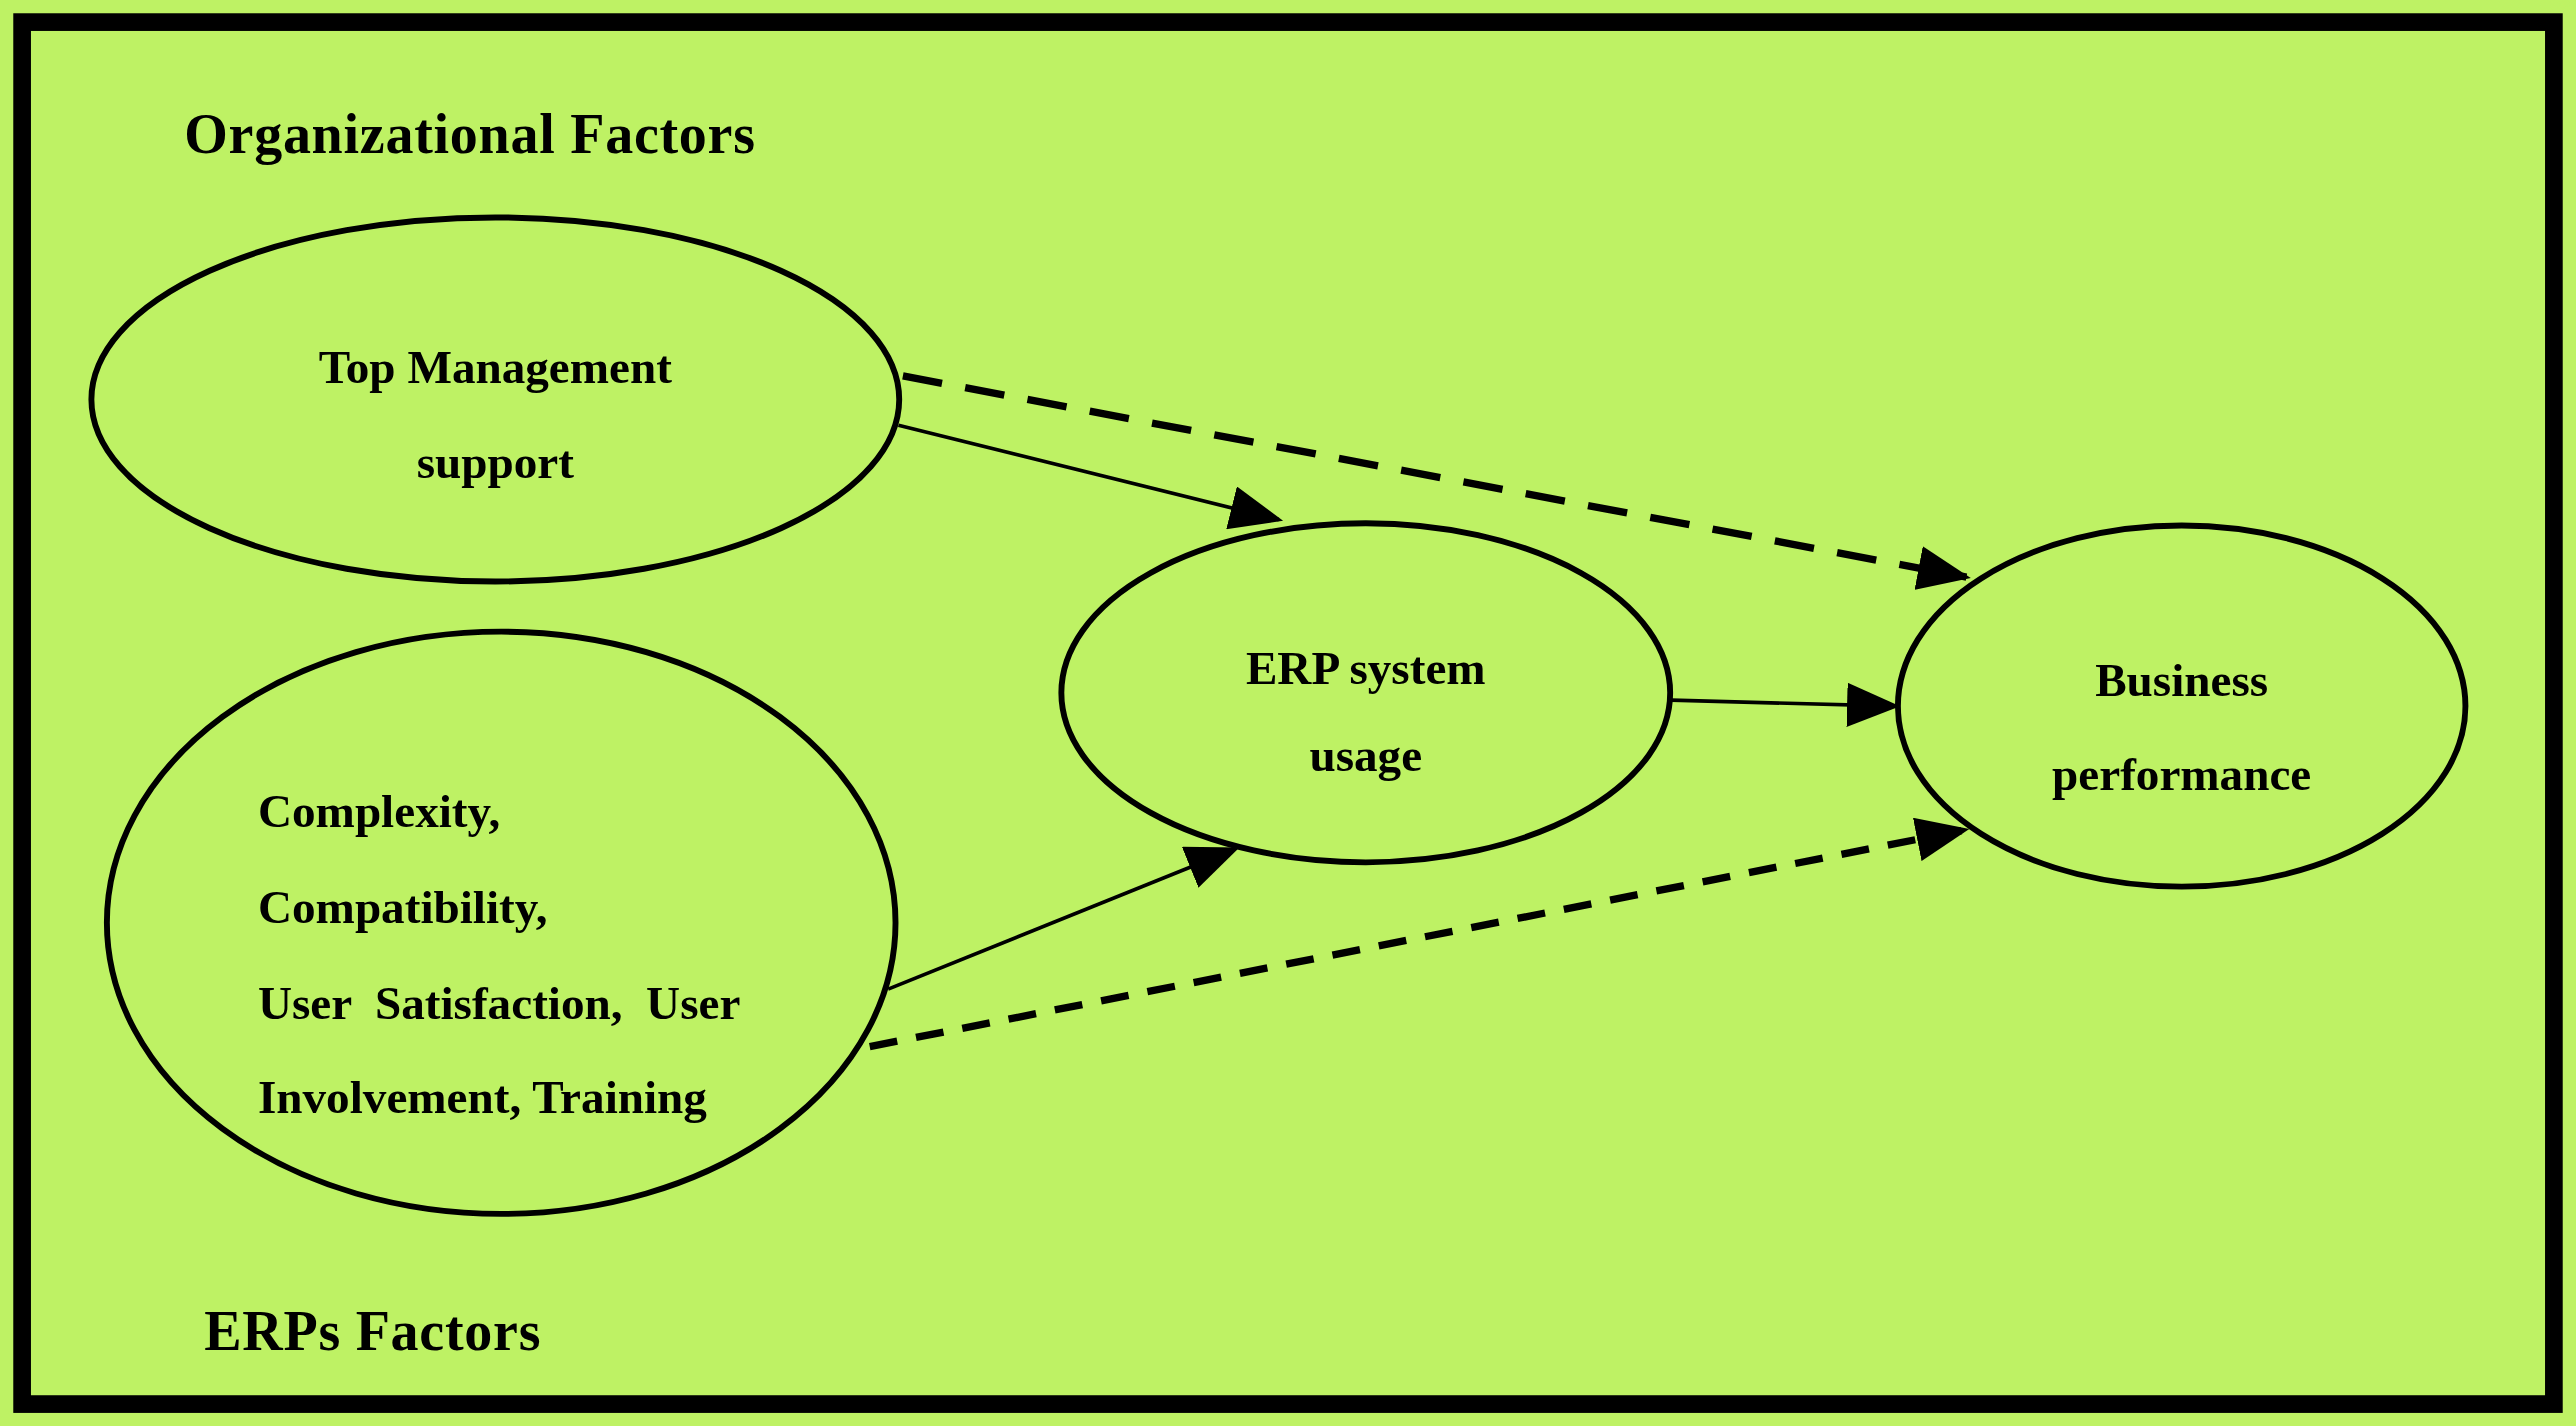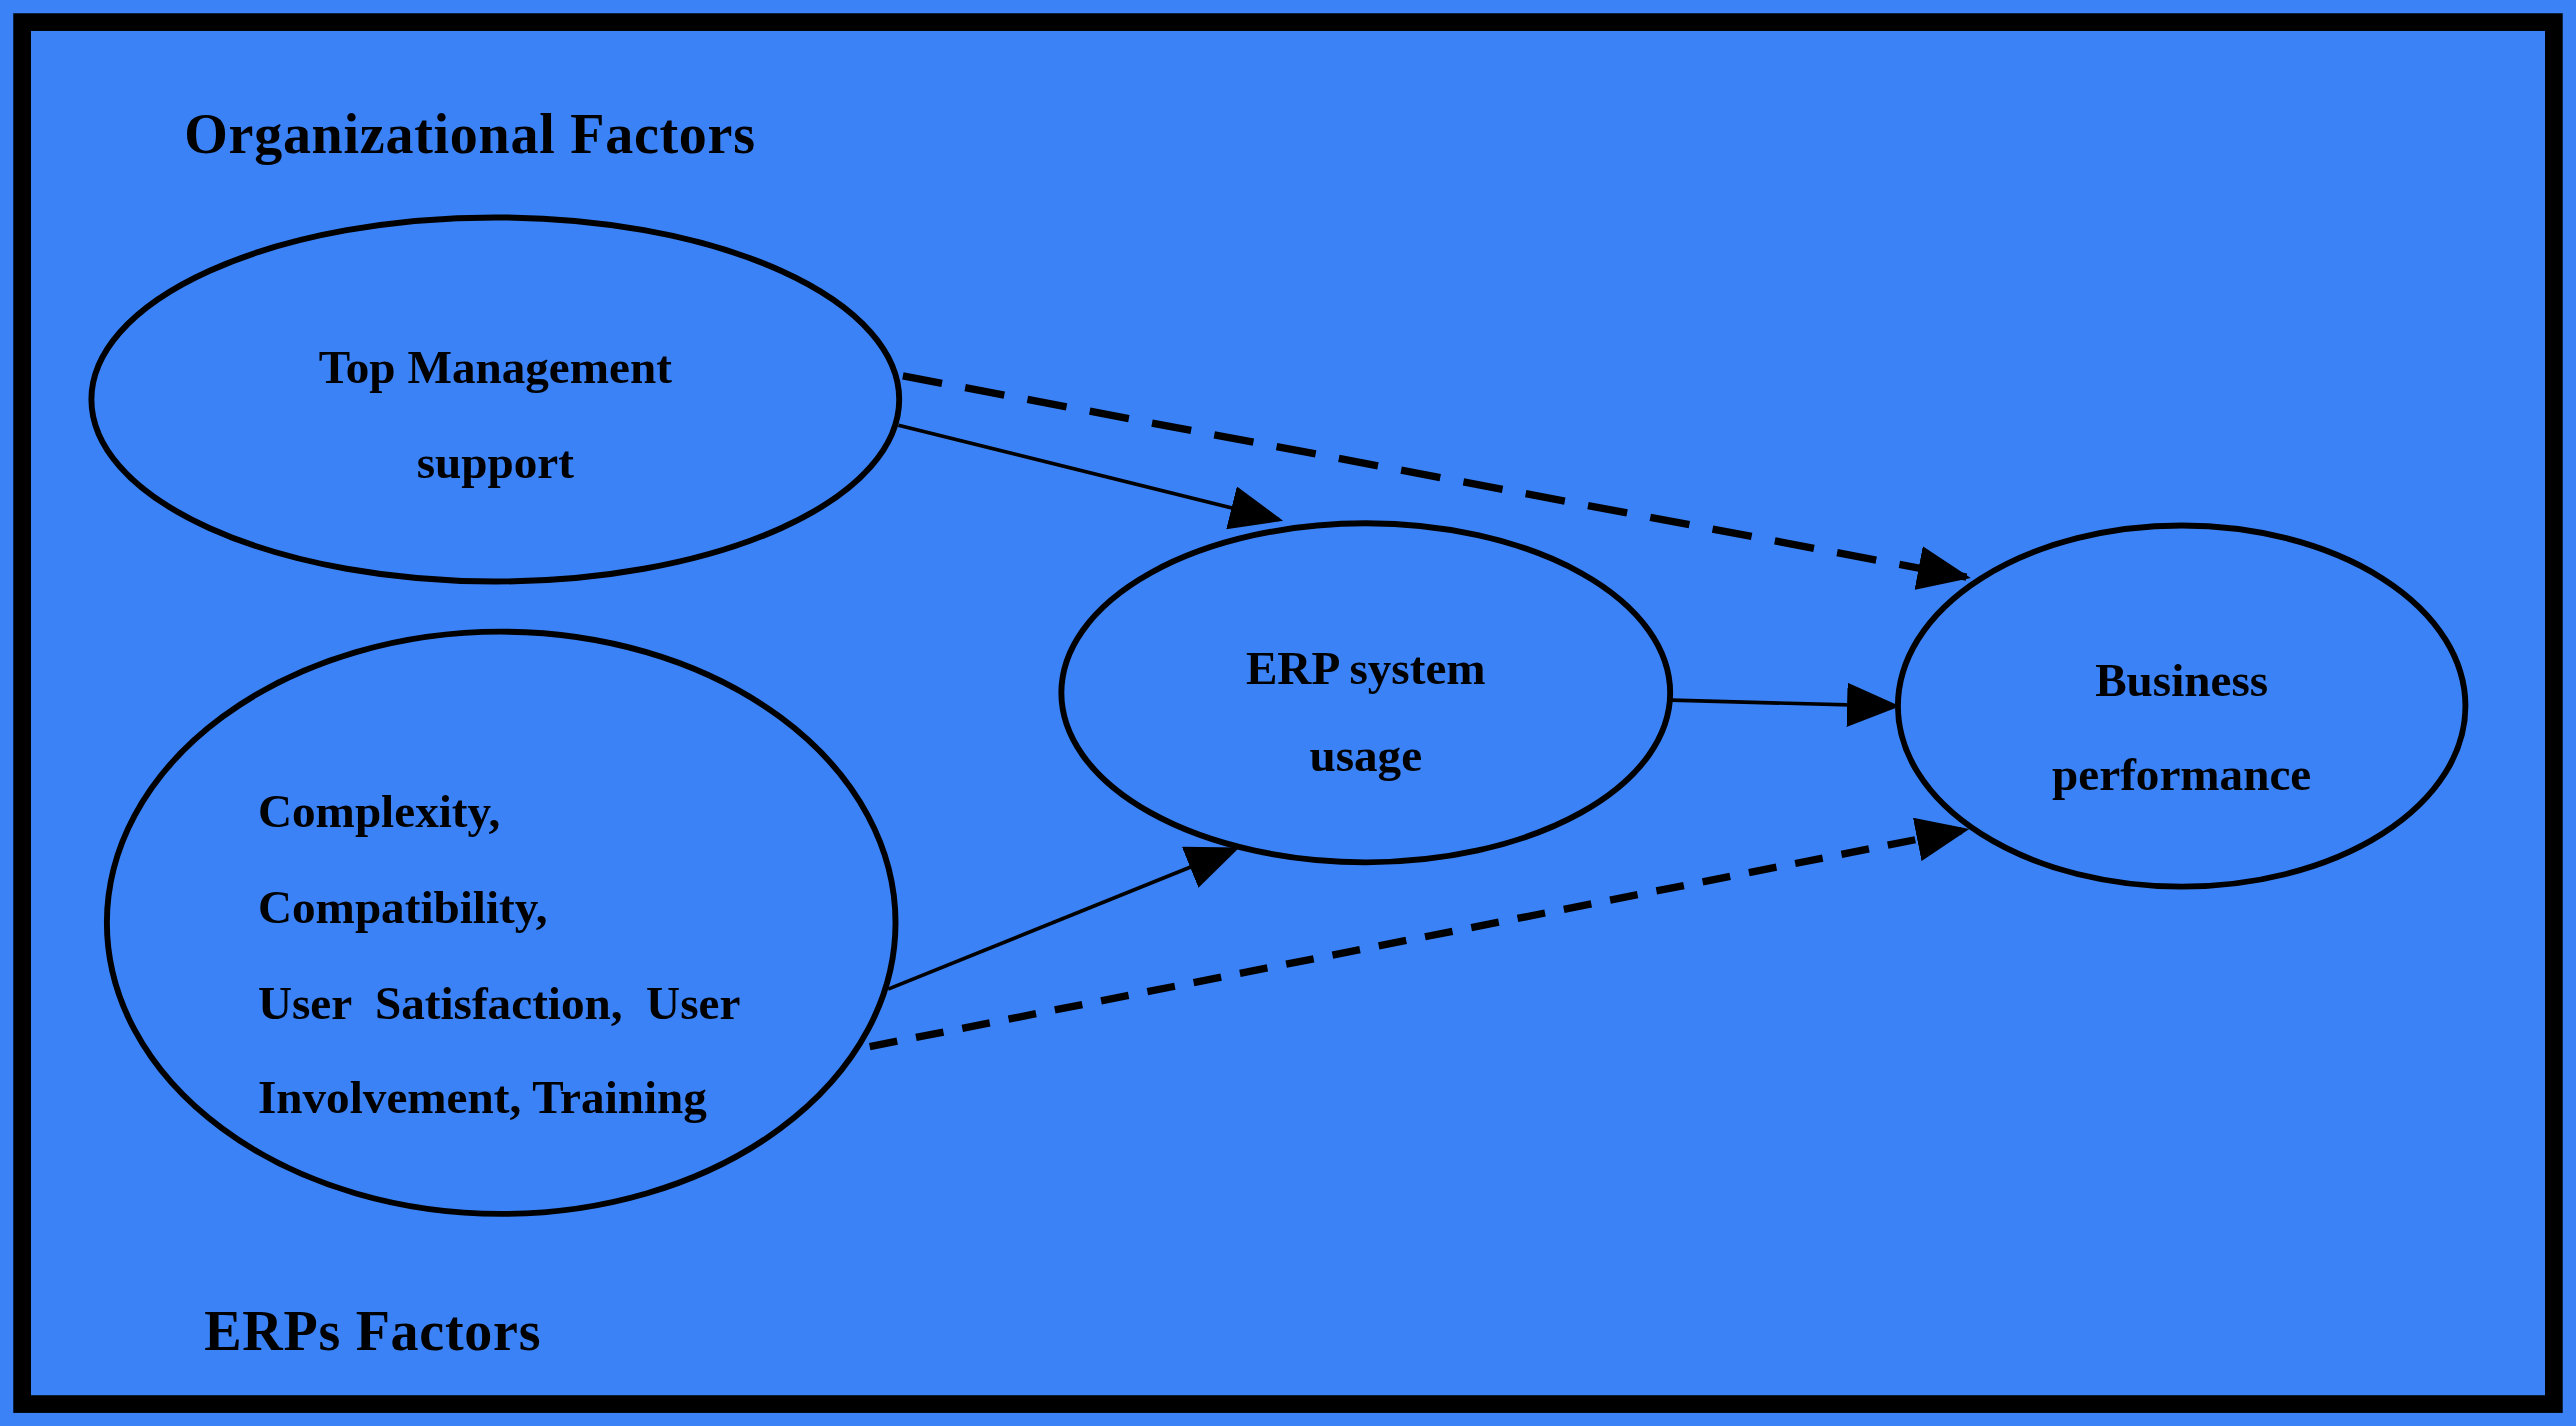--- a/index.html
+++ b/index.html
@@ -2,21 +2,21 @@
 <html style="font-size:11.8px"><head>
 <meta charset="utf-8">
 <style>
   html, body {
     margin: 0;
     padding: 0;
     background: #ffffff;
   }
   .diagram-wrap {
     width: 100vw;
-    background: #3b82f6;
+    background: #bef264;
   }
   svg {
     display: block;
     width: 100%;
     height: auto;
   }
   svg text {
     font-family: "Liberation Serif", "DejaVu Serif", serif;
     fill: #000000;
     white-space: pre; 

